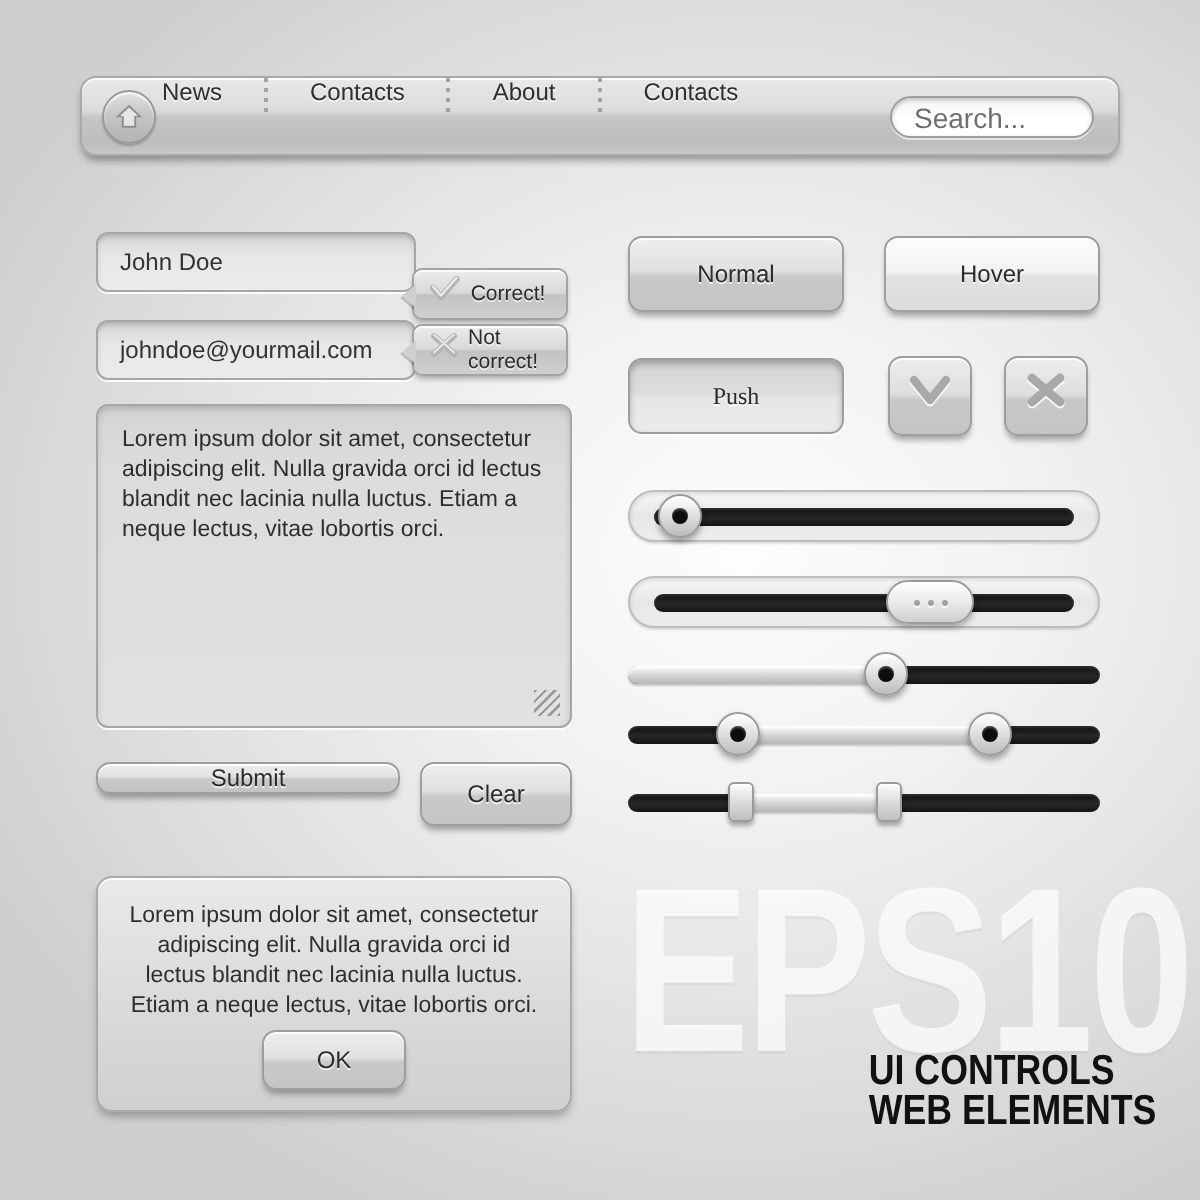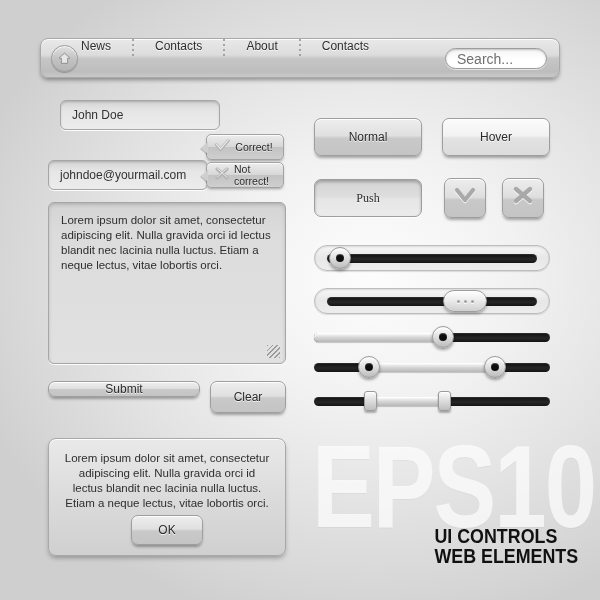--- a/index.html
+++ b/index.html
@@ -62,21 +62,21 @@
   .text-field {
     position: absolute;
     width: 160px; height: 30px;
     border-radius: 6px;
     background: linear-gradient(to bottom, #d6d6d6, #e6e6e6 38%, #ececec);
     border: 1px solid #a6a6a6;
     box-shadow: inset 0 2px 3px -1px rgba(0,0,0,0.22), 0 1px 0 rgba(255,255,255,0.9);
     display: flex; align-items: center;
   }
   .text-field span { font-size: 12px; color: #333; padding-left: 11px; }
-  #field-name { left: 48px; top: 100px; margin-left: 12px; }
+  #field-name { left: 48px; top: 116px; }
   #field-email { left: 48px; top: 160px; }
 
   
   .callout {
     position: absolute; height: 26px;
     border-radius: 5px;
     background: linear-gradient(to bottom, #ececec, #d8d8d8 48%, #c3c3c3 52%, #cfcfcf);
     border: 1px solid #a3a3a3;
     box-shadow: 0 2px 3px -1px rgba(0,0,0,0.35), inset 0 1px 0 rgba(255,255,255,0.85);
     display: flex; align-items: center; justify-content: center; gap: 5px;

